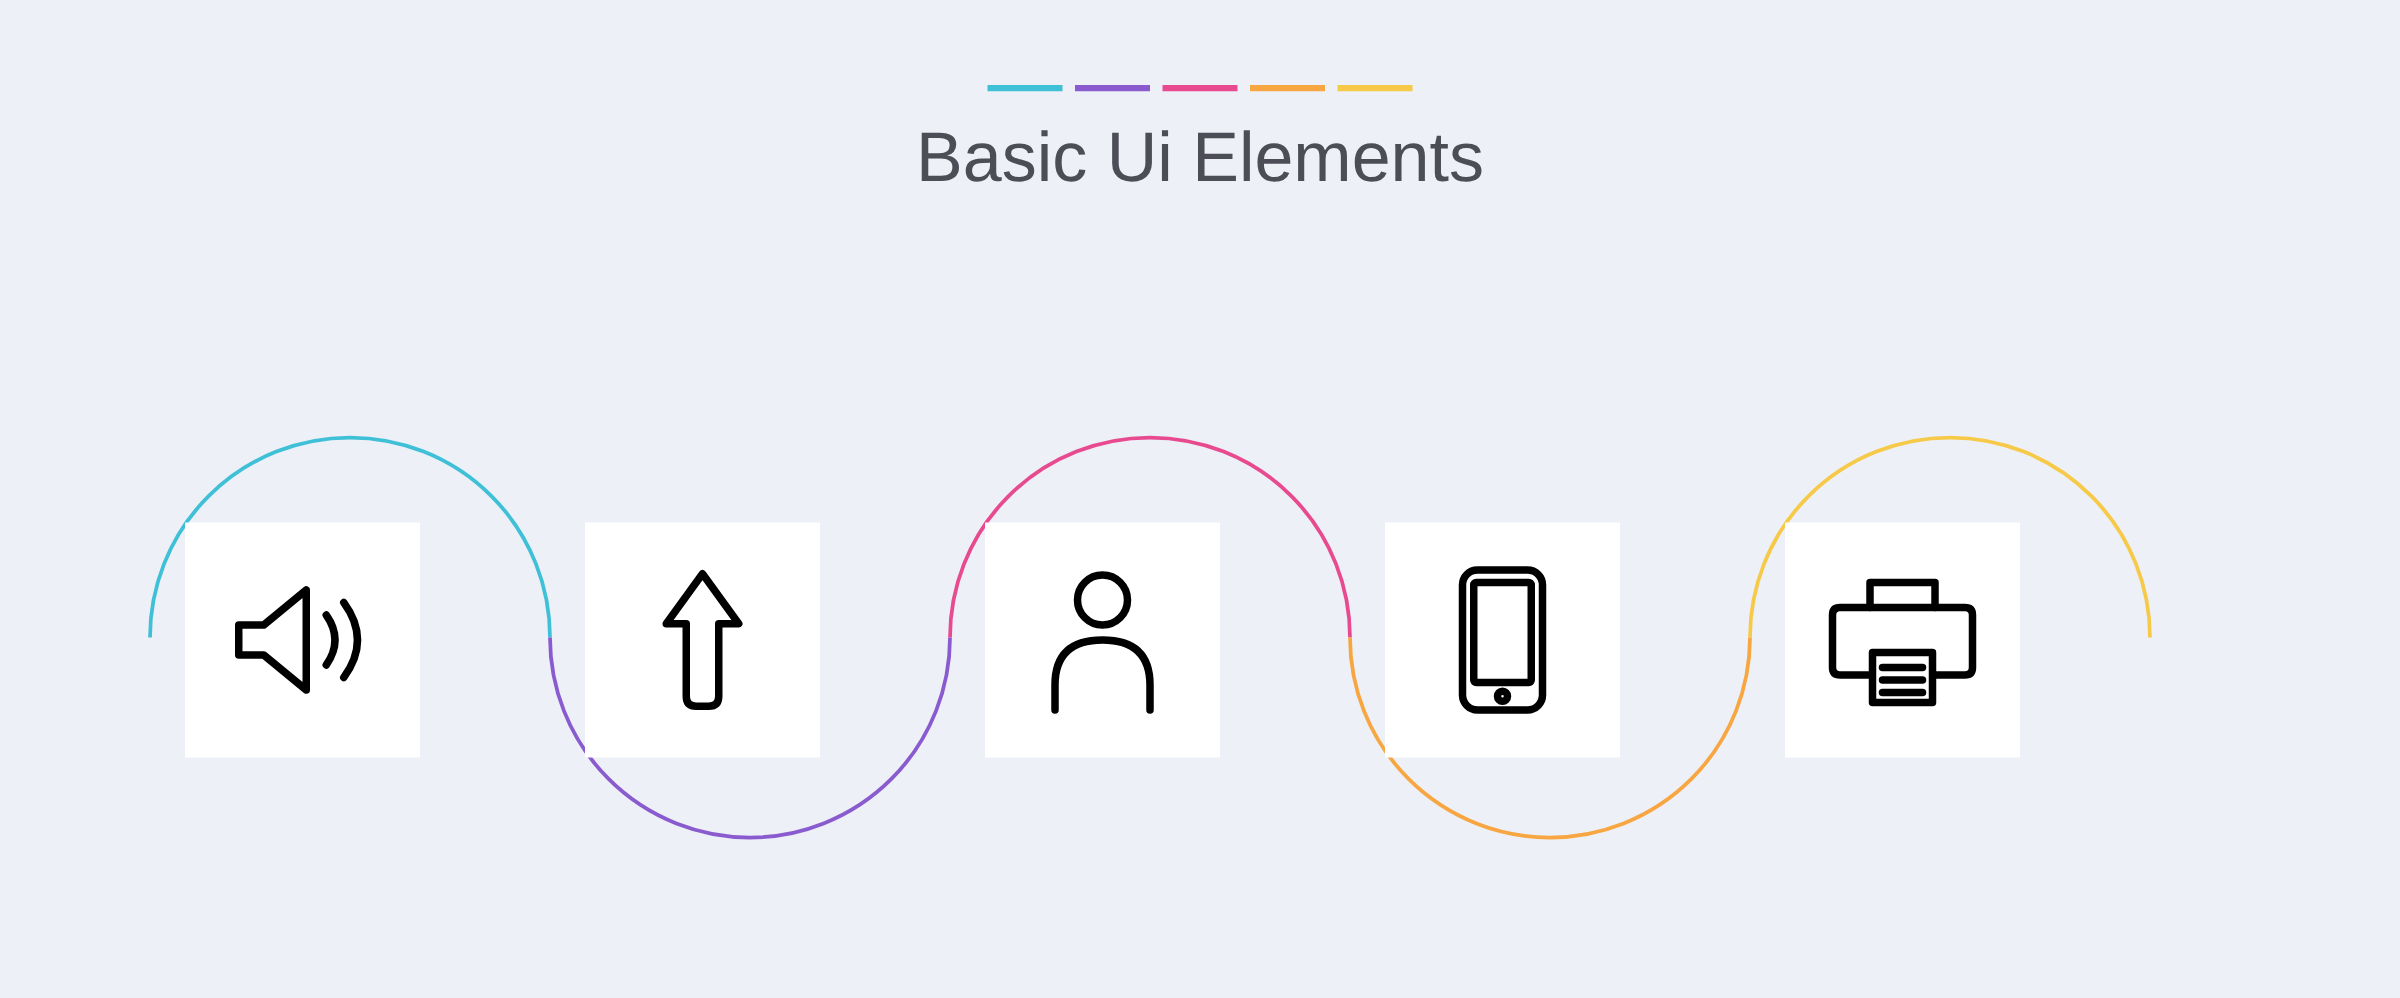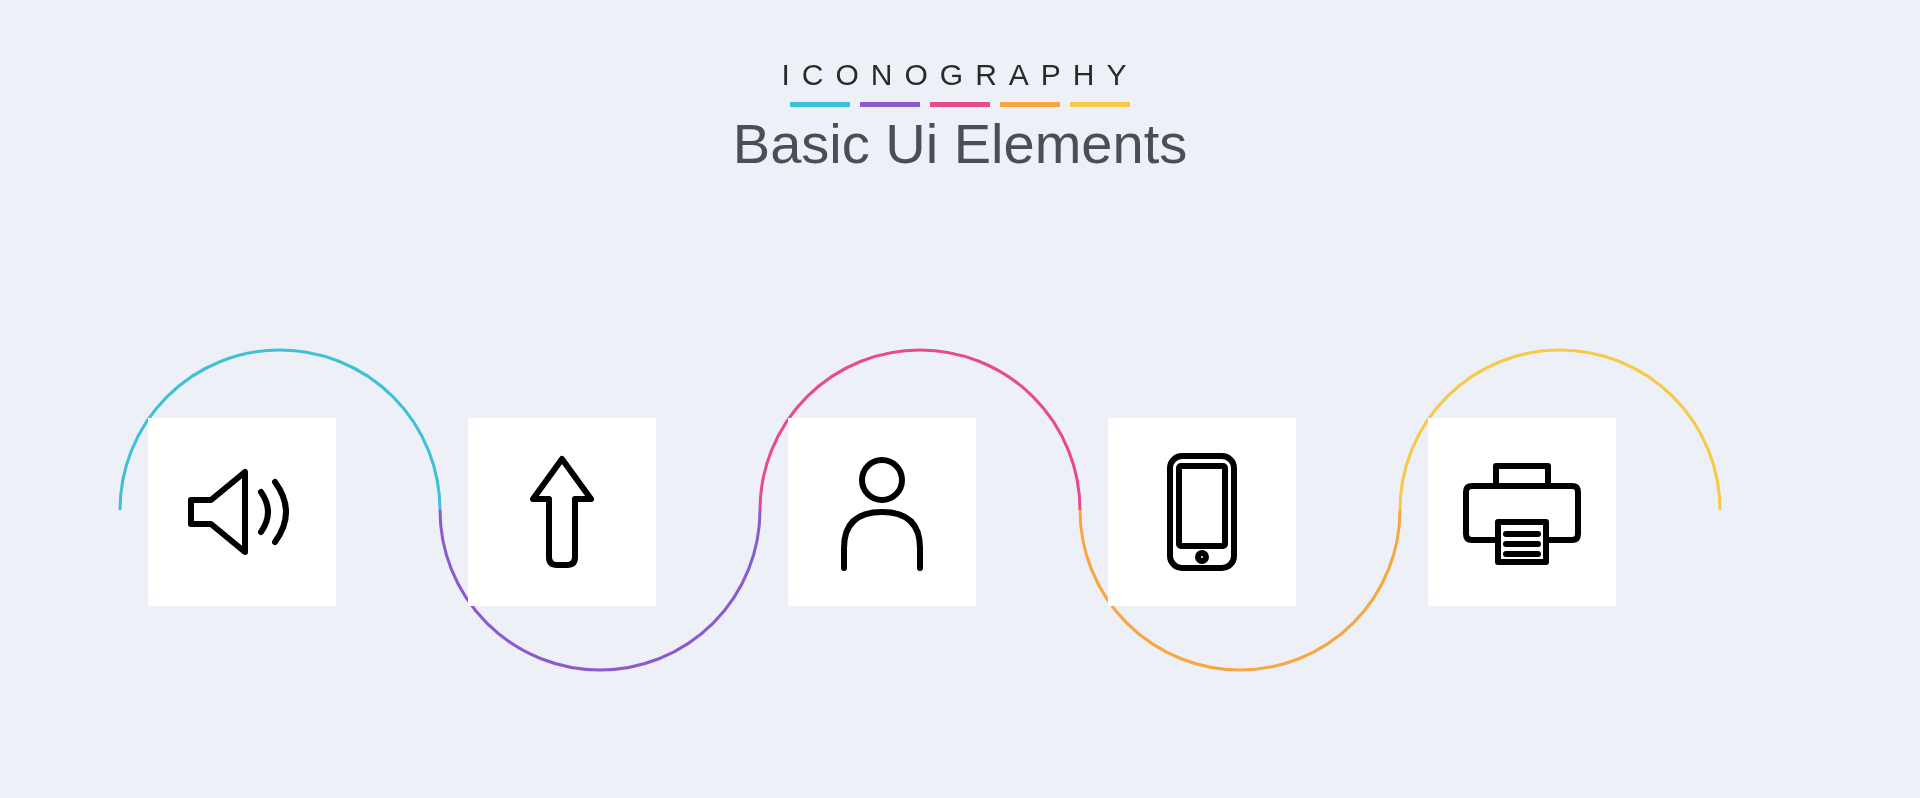--- a/index.html
+++ b/index.html
@@ -27,21 +27,21 @@
   }
   .accent-row span {
     display: block;
     width: 60px;
     height: 5px;
   }
   .title {
     text-align: center;
     font-size: 56px;
     color: #4d4d58;
-    margin-top: 4px;
+    margin-top: 20px;
     font-weight: 400;
   }
   .stage {
     position: absolute;
     left: 0; right: 0;
     top: 260px;
     height: 480px;
   }
   svg.wave {
     position: absolute;
@@ -58,21 +58,20 @@
     display: flex;
     align-items: center;
     justify-content: center;
   }
   .tile svg { display: block; }
 </style>
 </head>
 <body>
 
 <div class="header">
-  <div class="brand">ICONOGRAPHY</div>
   <div class="accent-row">
     <span style="background:#3fc0d6"></span>
     <span style="background:#8a5bcf"></span>
     <span style="background:#e84a8f"></span>
     <span style="background:#f7a641"></span>
     <span style="background:#f7c948"></span>
   </div>
 </div>
 <h1 class="title">Basic Ui Elements</h1>
 

